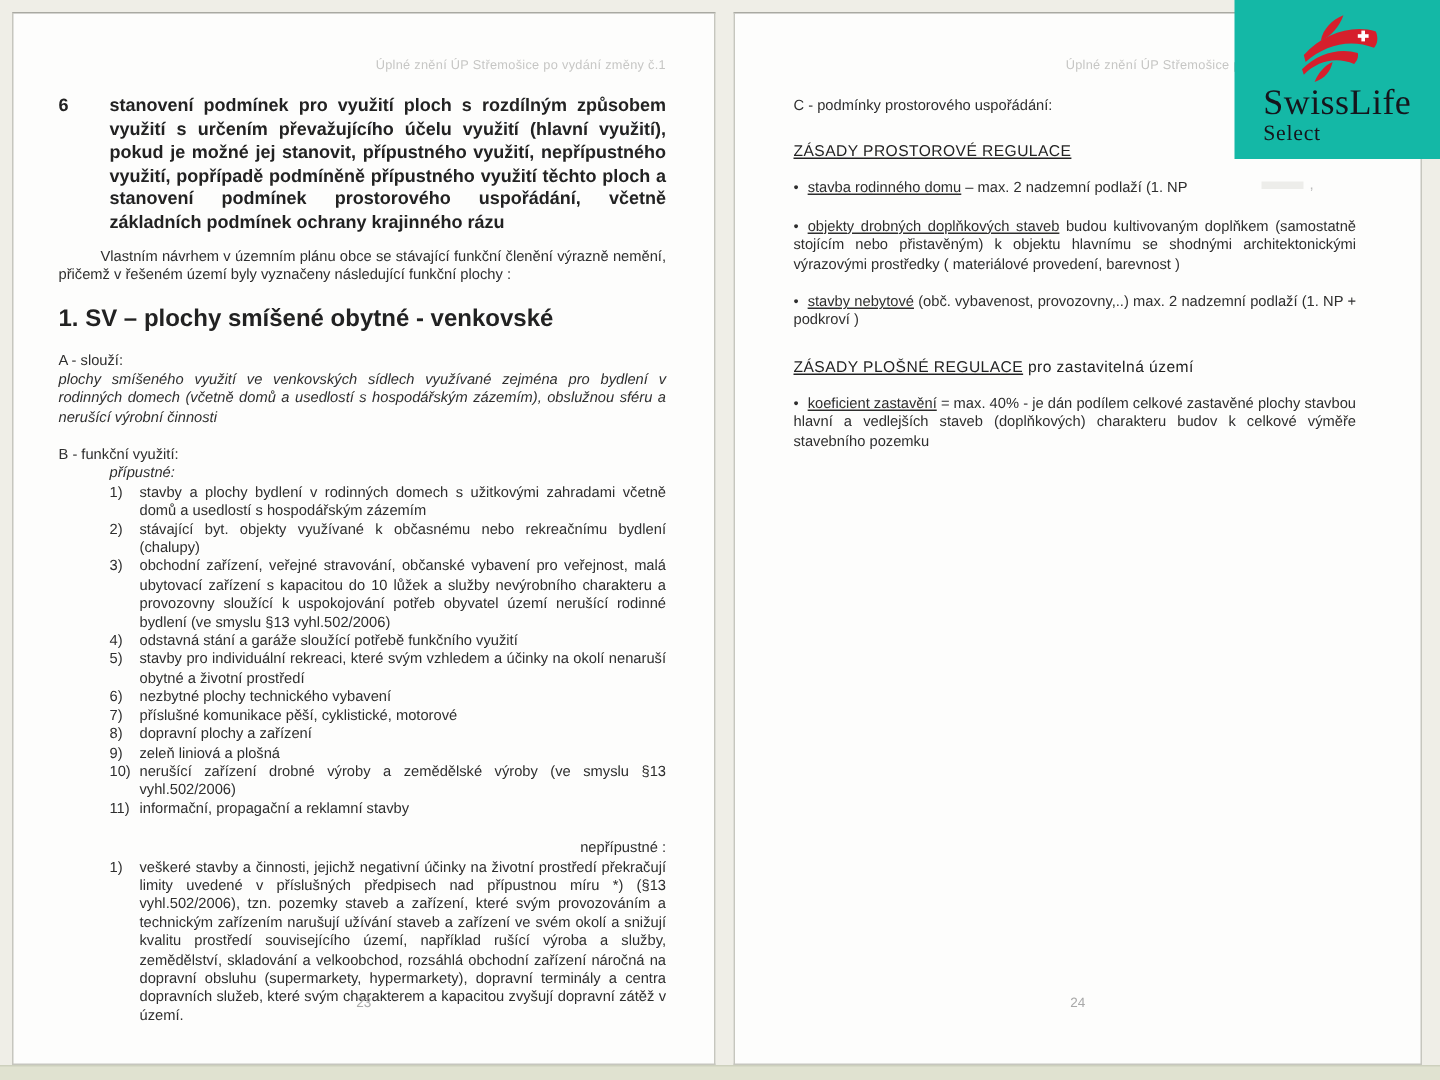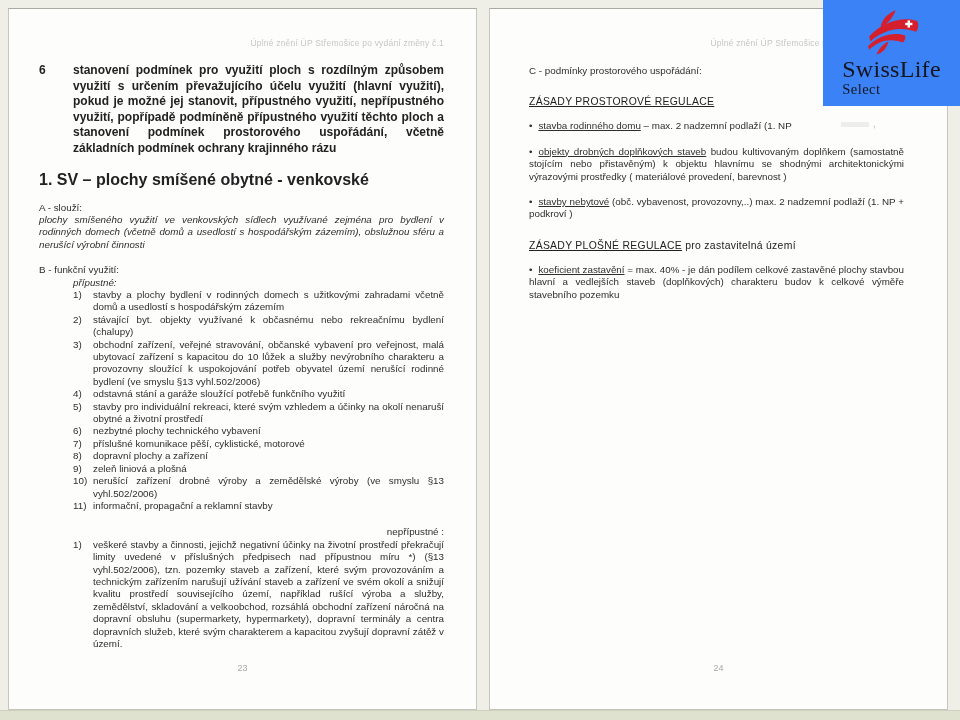--- a/index.html
+++ b/index.html
@@ -55,21 +55,21 @@
   .bullet .lead { text-decoration:underline; }
   .smudge { position:absolute; top:109px; left:351px; font-size:10px; color:#bcbcbc; }
   .smudge::before {
     content:""; display:inline-block; width:28px; height:5px;
     background:#ededea; margin-right:4px; vertical-align:middle;
   }
 
   
   #logo-box {
     position:absolute; top:0; right:0; width:137px; height:106px;
-    background:#3b82f6; z-index:6; text-align:center;
+    background:#14b8a6; z-index:6; text-align:center;
   }
   #logo-box svg { display:block; margin:9px auto 0; }
   .logo-text { width:max-content; margin:0 auto; text-align:left; }
   .brand {
     font-family:"Liberation Serif","DejaVu Serif",serif;
     font-size:24px; line-height:1.05; color:#15151c; letter-spacing:.3px;
   }
   .brand-sub {
     font-family:"Liberation Serif","DejaVu Serif",serif;
     font-size:14.5px; line-height:1.05; color:#15151c; letter-spacing:.5px;
@@ -84,20 +84,21 @@
 <body>
 
 <div class="page" id="page-left">
   <div class="running-head">Úplné znění ÚP Střemošice po vydání změny č.1</div>
 
   <div class="heading-row">
     <span class="sec-num">6</span>
     <p class="sec-heading">stanovení podmínek pro využití ploch s rozdílným způsobem využití s určením převažujícího účelu využití (hlavní využití), pokud je možné jej stanovit, přípustného využití, nepřípustného využití, popřípadě podmíněně přípustného využití těchto ploch a stanovení podmínek prostorového uspořádání, včetně základních podmínek ochrany krajinného rázu</p>
   </div>
 
+  <p class="intro">Vlastním návrhem v územním plánu obce se stávající funkční členění výrazně nemění, přičemž v řešeném území byly vyznačeny následující funkční plochy :</p>
 
   <p class="subsection">1. SV – plochy smíšené obytné - venkovské</p>
 
   <p class="label">A - slouží:</p>
   <p class="body-text">plochy smíšeného využití ve venkovských sídlech využívané zejména pro bydlení v rodinných domech (včetně domů a usedlostí s hospodářským zázemím), obslužnou sféru a nerušící výrobní činnosti</p>
 
   <p class="label">B - funkční využití:</p>
   <p class="body-text indented">přípustné:</p>
 
   <div class="nlist">

